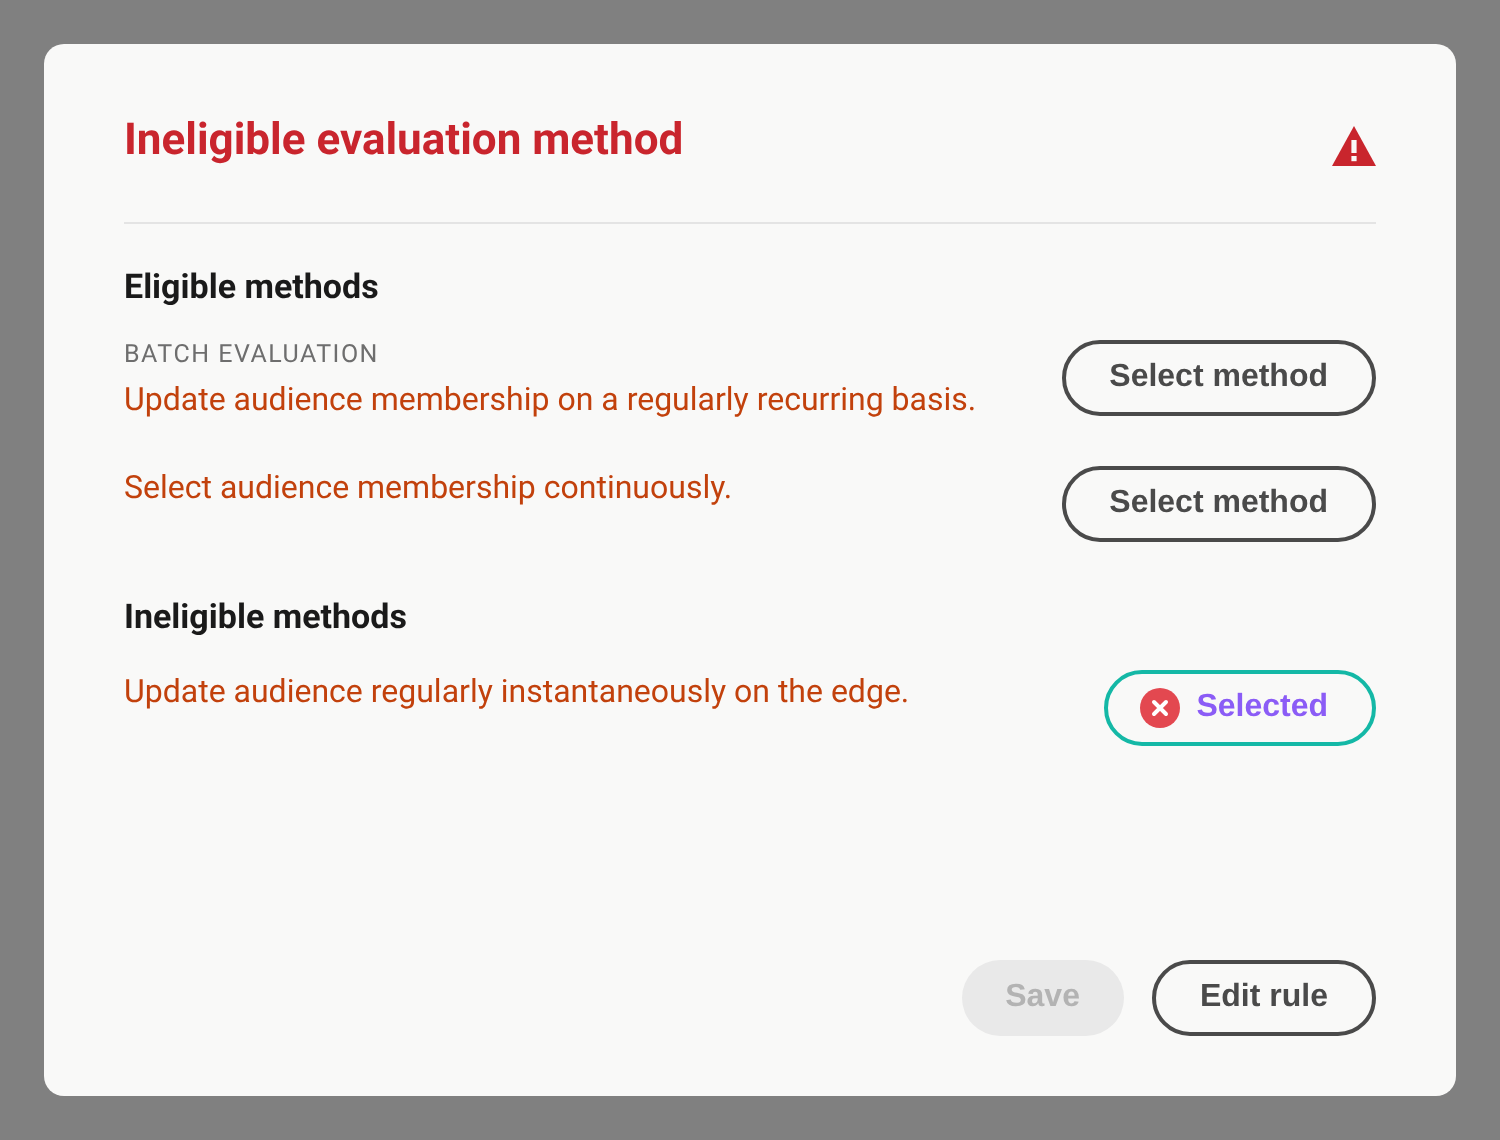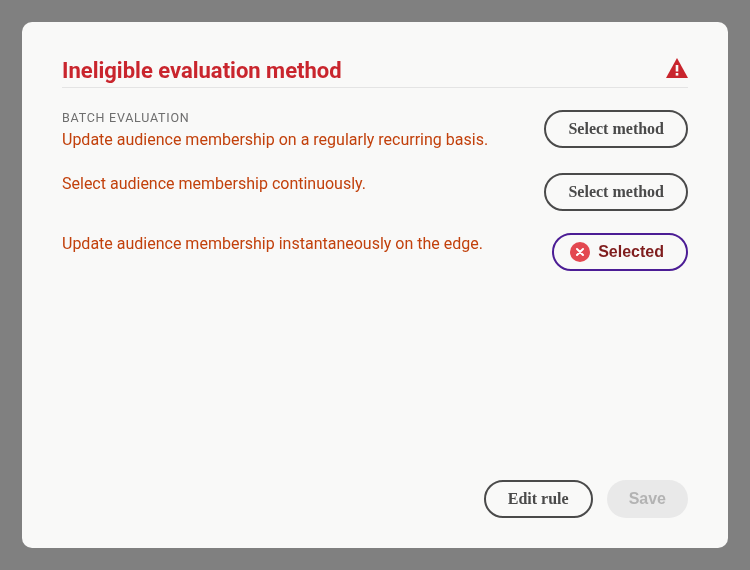--- a/index.html
+++ b/index.html
@@ -14,23 +14,23 @@
     background: #f9f9f8;
     border-radius: 10px;
     width: 100%;
     height: 100%;
     padding: 36px 40px 30px 40px;
     display: flex;
     flex-direction: column;
   }
   .header {
     display: flex;
-    align-items: flex-start;
+    align-items: flex-end;
     justify-content: space-between;
-    padding-bottom: 4px;
+    padding-bottom: 28px;
     border-bottom: 1px solid #e4e4e4;
     margin-bottom: 22px;
   }
   .title {
     font-size: 22px;
     font-weight: 700;
     color: #c9252d;
   }
   .warn-icon svg { display: block; }
   .section-heading {
@@ -69,25 +69,24 @@
     border-radius: 19px;
     font-size: 16px;
     font-weight: 700;
     cursor: pointer;
     background: transparent;
     white-space: nowrap;
   }
   .btn-outline {
     border: 2px solid #4a4a4a;
     color: #4a4a4a;
-    font-family: Liberation Serif, serif;
   }
   .btn-selected-error {
-    border: 2px solid #4c1d95;
-    color: #7f1d1d;
+    border: 2px solid #14b8a6;
+    color: #8b5cf6;
     padding-left: 16px;
     gap: 8px;
     cursor: default;
   }
   .error-circle {
     width: 20px; height: 20px;
     border-radius: 50%;
     background: #e34850;
     display: inline-flex;
     align-items: center;
@@ -118,49 +117,51 @@
     <div class="title">Ineligible evaluation method</div>
     <span class="warn-icon">
       <svg width="22" height="20" viewBox="0 0 22 20">
         <path d="M11 0 L22 20 L0 20 Z" fill="#c9252d"></path>
         <rect x="9.7" y="7" width="2.6" height="6.5" fill="#f9f9f8"></rect>
         <rect x="9.7" y="15" width="2.6" height="2.6" fill="#f9f9f8"></rect>
       </svg>
     </span>
   </div>
 
+  <div class="section-heading">Eligible methods</div>
 
   <div class="method-row">
     <div class="method-text">
       <div class="method-label">BATCH EVALUATION</div>
       <div class="method-desc">Update audience membership on a regularly recurring basis.</div>
     </div>
     <button class="btn btn-outline">Select method</button>
   </div>
 
   <div class="method-row">
     <div class="method-text">
       <div class="method-desc">Select audience membership continuously.</div>
     </div>
     <button class="btn btn-outline">Select method</button>
   </div>
 
+  <div class="section-heading ineligible-heading">Ineligible methods</div>
 
   <div class="method-row">
     <div class="method-text">
-      <div class="method-desc">Update audience membership instantaneously on the edge.</div>
+      <div class="method-desc">Update audience regularly instantaneously on the edge.</div>
     </div>
     <button class="btn btn-selected-error">
       <span class="error-circle">
         <svg width="10" height="10" viewBox="0 0 10 10">
           <path d="M2 2 L8 8 M8 2 L2 8" stroke="#ffffff" stroke-width="2" stroke-linecap="round"></path>
         </svg>
       </span>
       <span>Selected</span>
     </button>
   </div>
 
   <div class="footer">
+    <button class="btn btn-save-disabled">Save</button>
     <button class="btn btn-outline">Edit rule</button>
-    <button class="btn btn-save-disabled">Save</button>
   </div>
 
 </div>
 
 </body></html>

